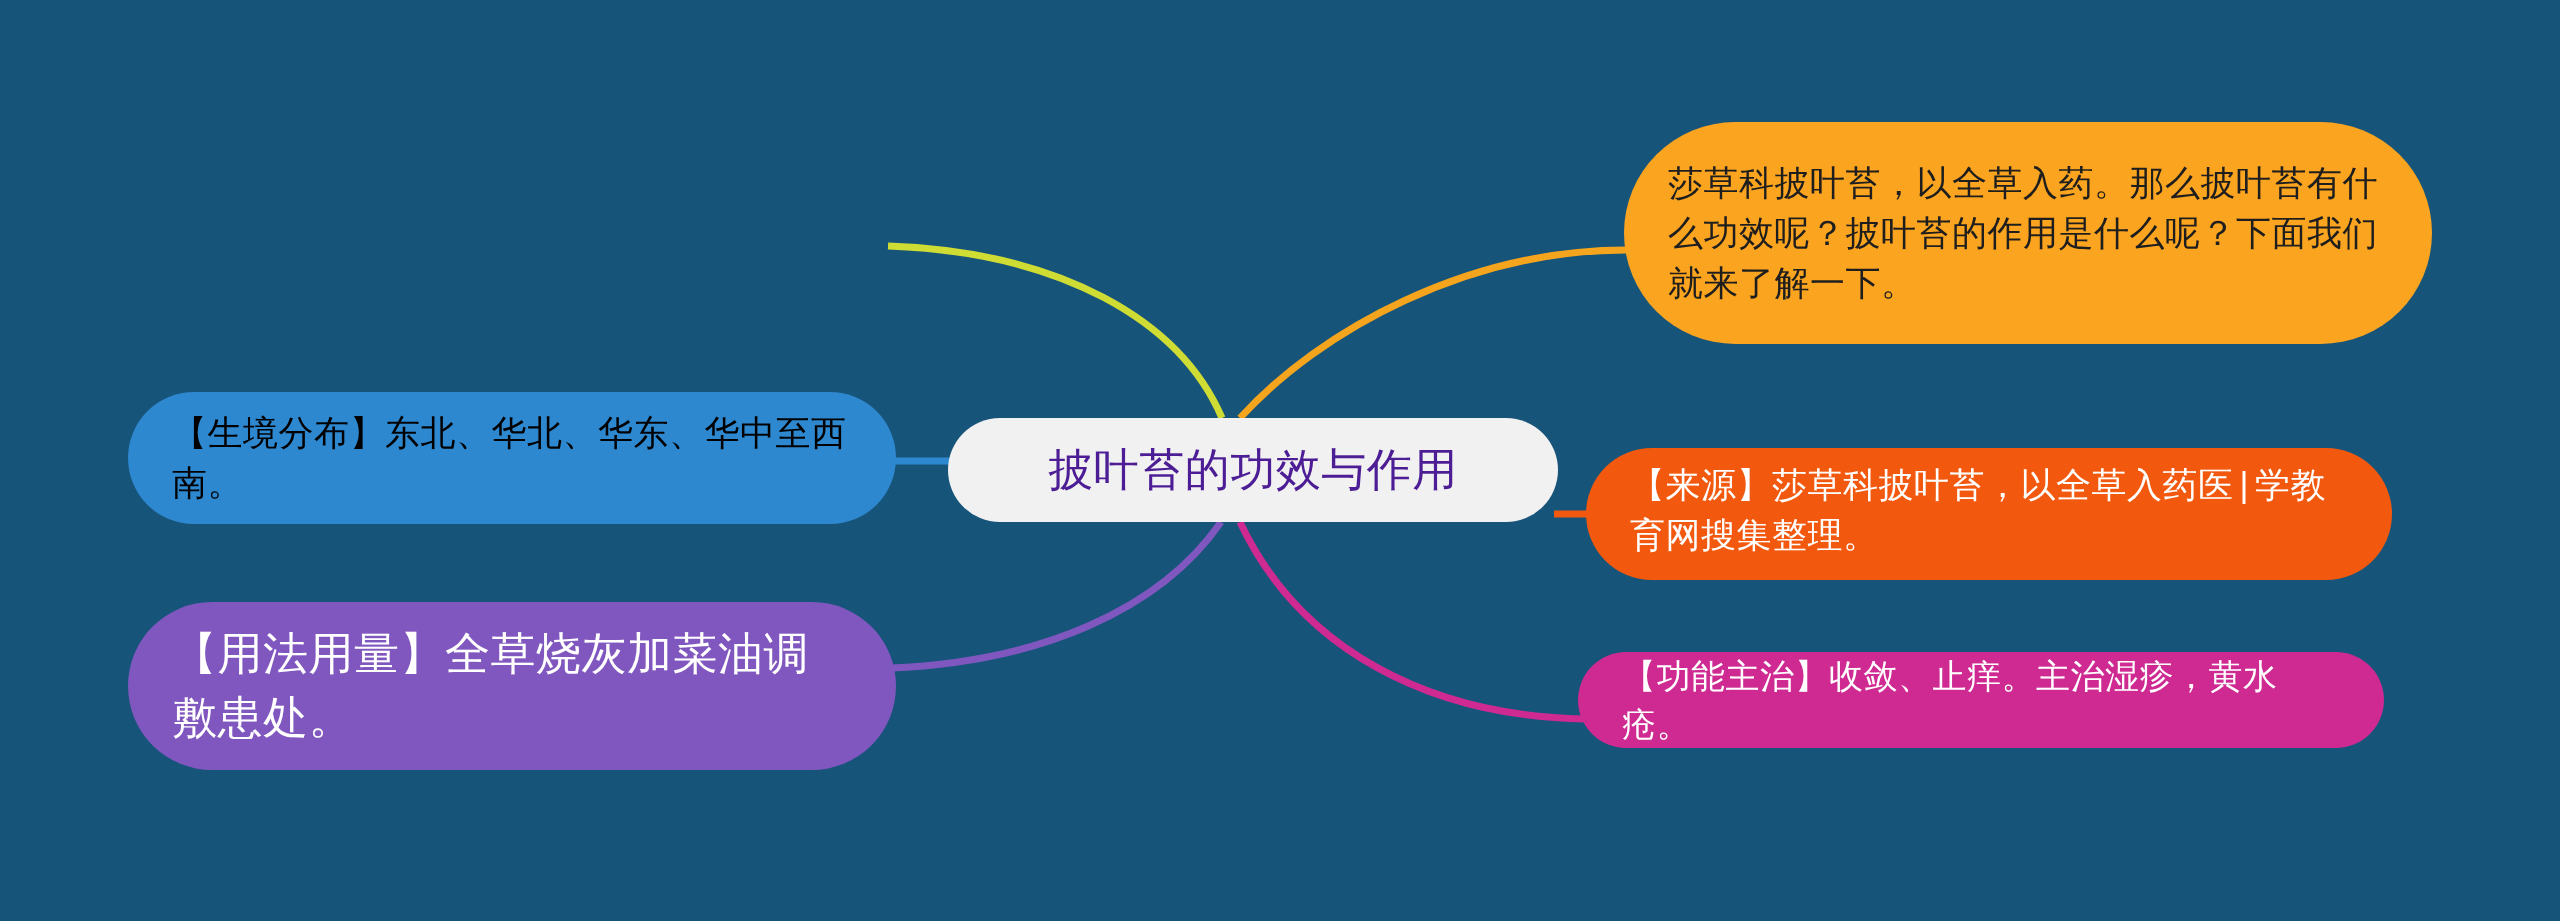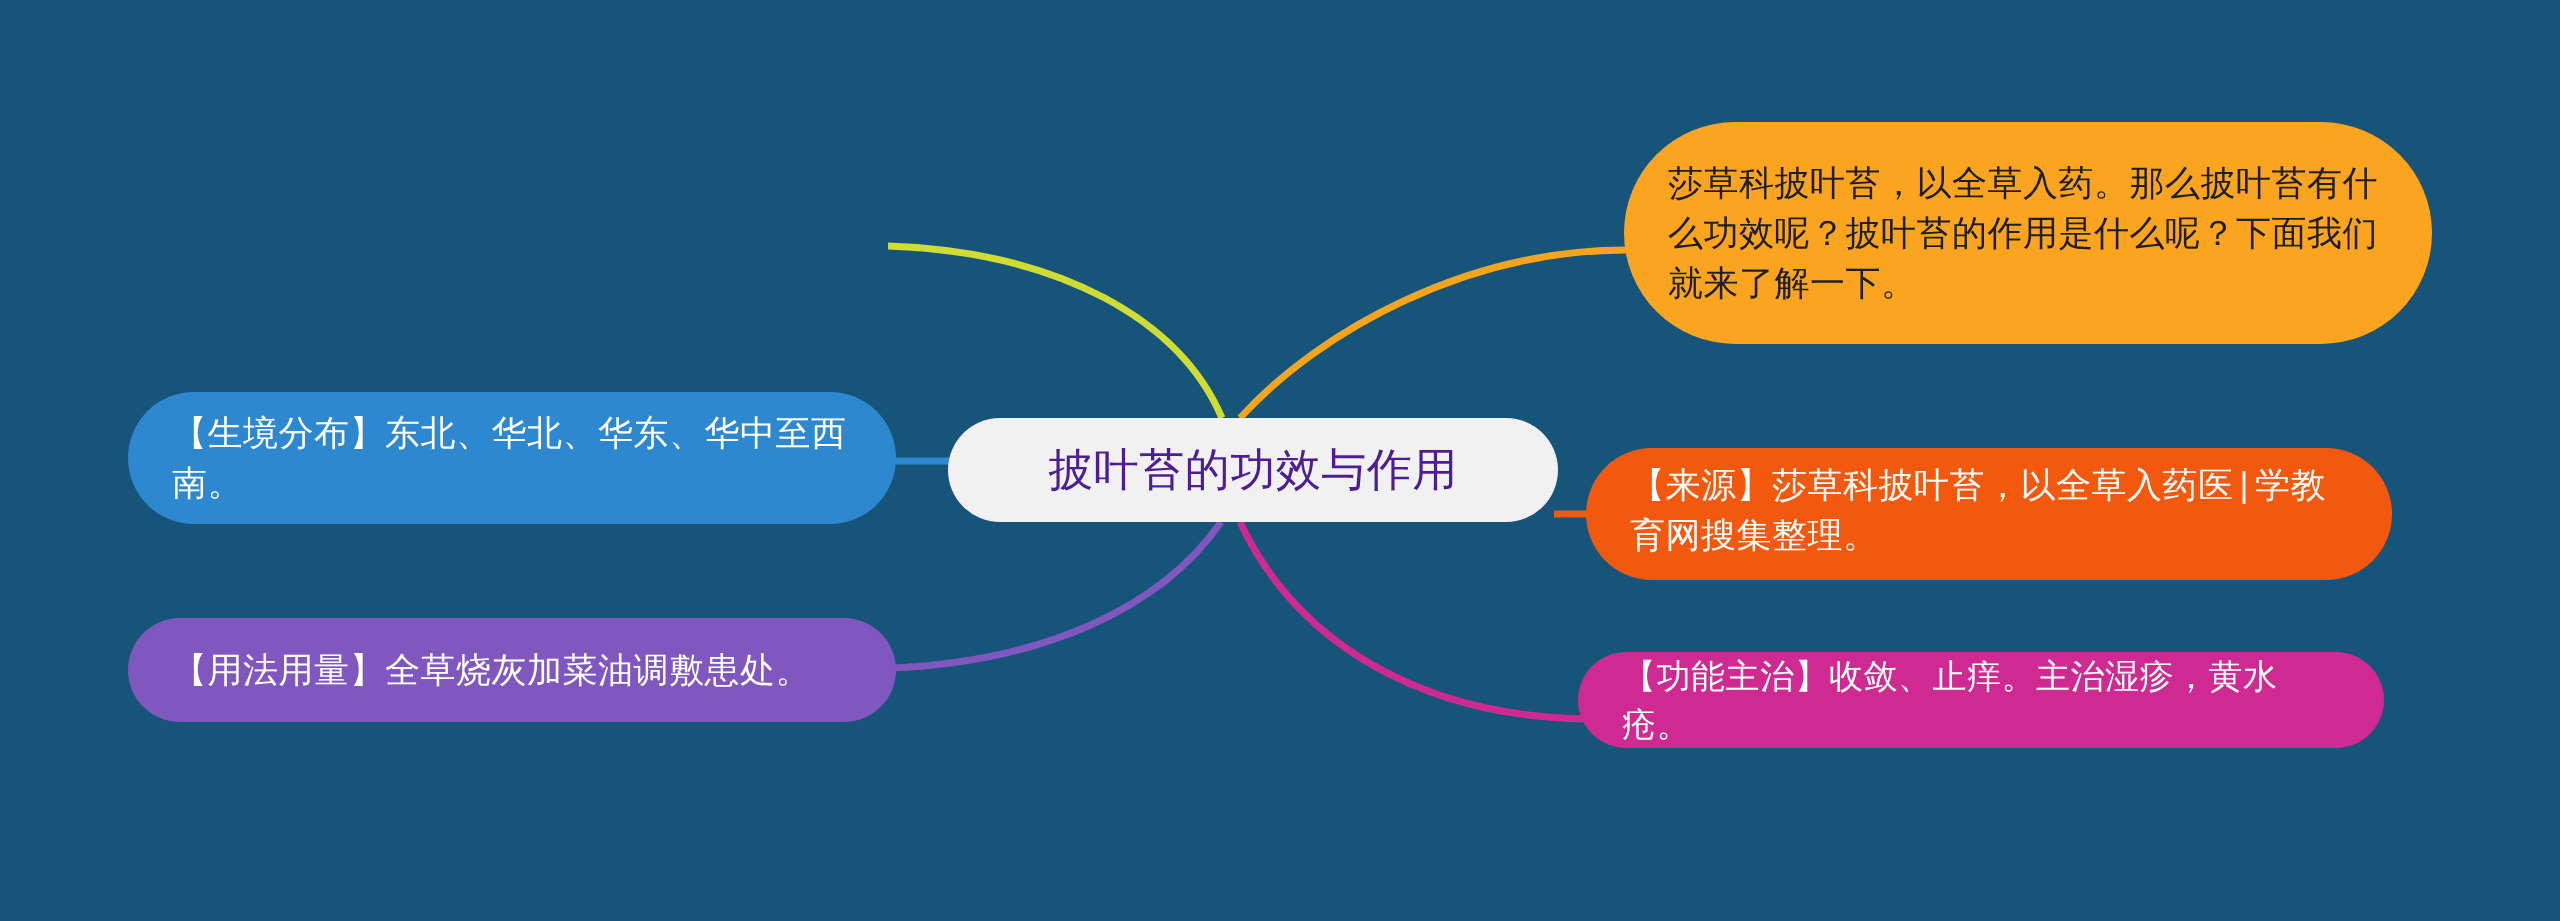--- a/index.html
+++ b/index.html
@@ -64,34 +64,33 @@
     color: #1E1E1E;
     font-size: 35px;
     z-index: 4;
   }
   #node-habitat {
     left: 128px;
     top: 392px;
     width: 768px;
     height: 132px;
     background: #2E88CF;
-    color: #ffffff;
+    color: #000000;
     font-size: 35px;
     z-index: 4;
   }
   #node-usage {
     left: 128px;
     top: 602px;
     width: 768px;
-    height: 104px;
+    height: 168px;
     background: #8057BF;
     color: #FFFFFF;
-    font-size: 35px;
+    font-size: 45px;
     z-index: 4;
-    margin-top: 16px;
   }
   
   #node-intro {
     left: 1624px;
     top: 122px;
     width: 808px;
     height: 222px;
     background: #FBA41F;
     color: #1E1E1E;
     font-size: 35px;

